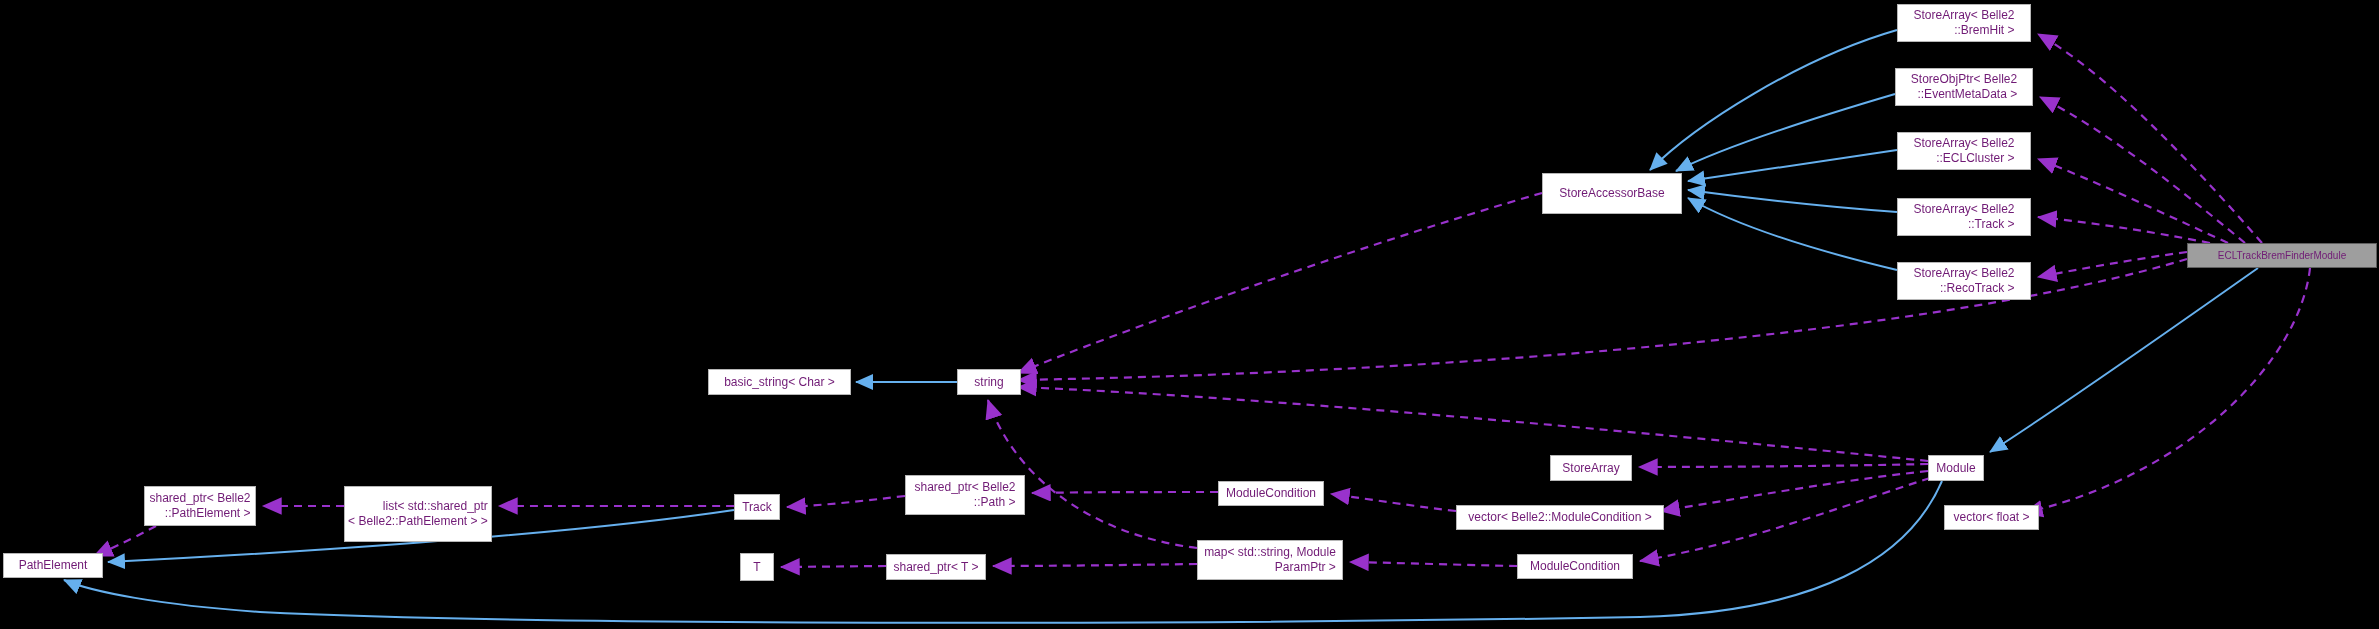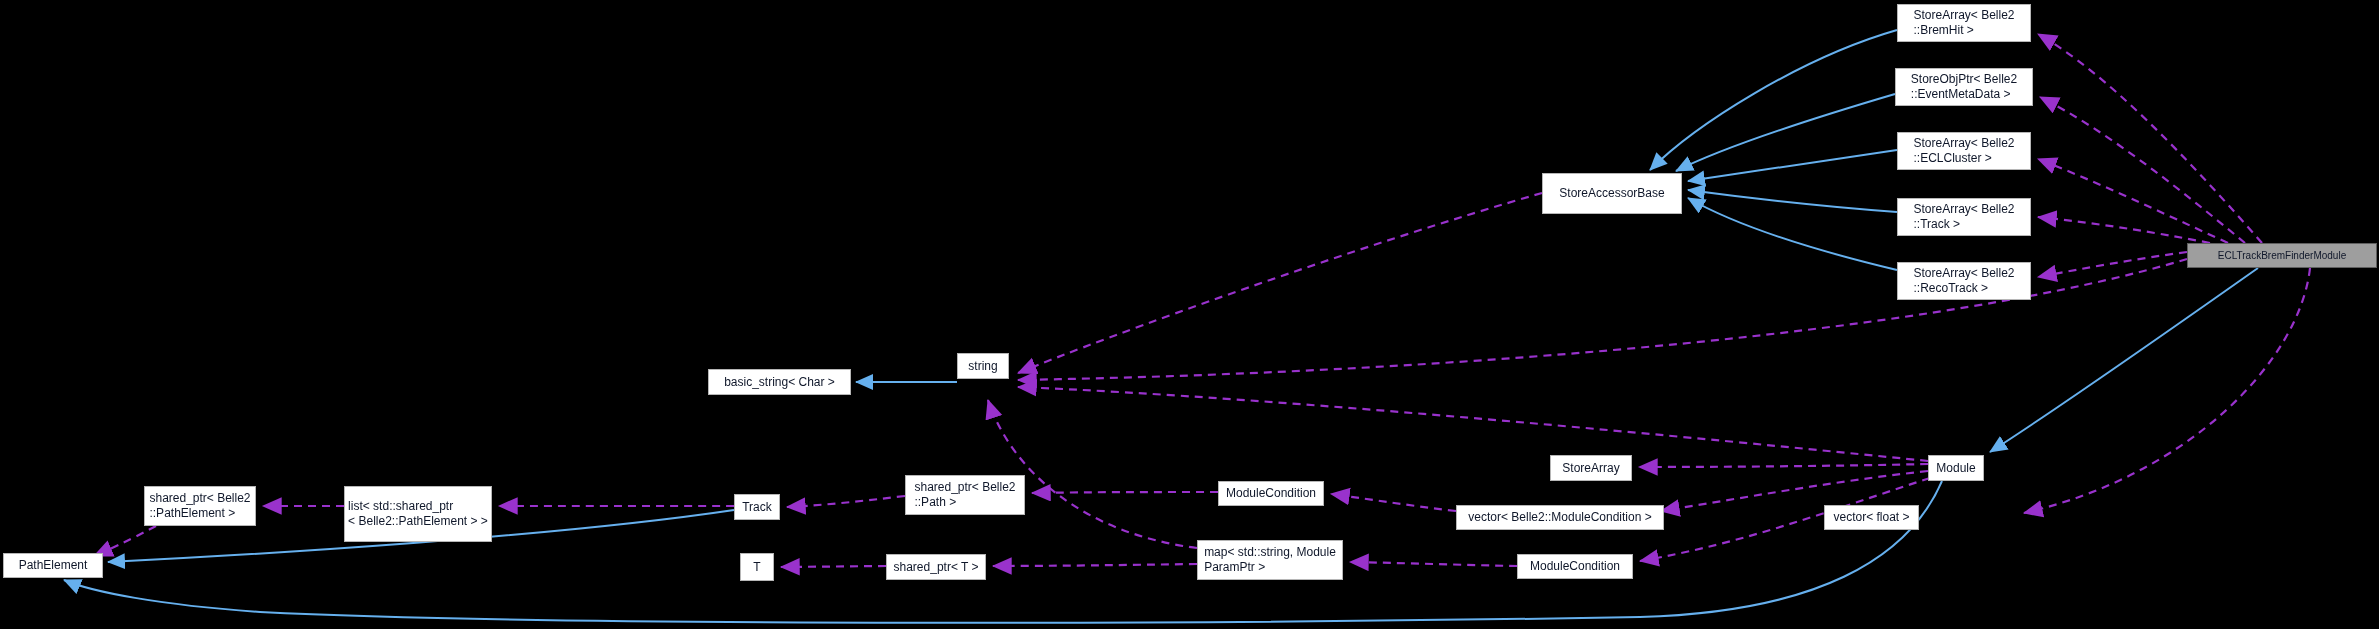--- a/index.html
+++ b/index.html
@@ -9,25 +9,25 @@
     font-family:"Liberation Sans", sans-serif;
     position:relative;overflow:hidden;
   }
   #graph{position:absolute;left:0;top:0;width:2379px;height:629px;}
   svg.edges{position:absolute;left:0;top:0;}
   .node{
     position:absolute;
     box-sizing:border-box;
     background:#ffffff;
     border:1.5px solid #b6b6b6;
-    color:#0f172a;
+    color:#701a75;
     font-size:12px;
     line-height:15px;
     display:flex;align-items:center;justify-content:center;
-    text-align:left;
+    text-align:right;
     white-space:pre-line;
     z-index:2;
   }
   .node.main{
     background:#9e9e9e;
     border:1.5px solid #5f5f5f;
     font-size:10px;
   }
 </style>
 </head>
@@ -97,25 +97,25 @@
 
   <div class="node" style="left:1897px;top:262px;width:134px;height:38px">StoreArray&lt; Belle2
 ::RecoTrack &gt;</div>
 
   <div class="node main" style="left:2187px;top:243px;width:190px;height:25px">ECLTrackBremFinderModule</div>
 
   <div class="node" style="left:1542px;top:173px;width:140px;height:41px">StoreAccessorBase</div>
 
   <div class="node" style="left:708px;top:369px;width:143px;height:26px">basic_string&lt; Char &gt;</div>
 
-  <div class="node" style="left:957px;top:353px;width:52px;height:26px">string</div>
+  <div class="node" style="left:957px;top:369px;width:64px;height:26px">string</div>
 
   <div class="node" style="left:1928px;top:455px;width:56px;height:26px">Module</div>
 
-  <div class="node" style="left:1824px;top:505px;width:95px;height:25px">vector&lt; float &gt;</div>
+  <div class="node" style="left:1944px;top:505px;width:95px;height:25px">vector&lt; float &gt;</div>
 
   <div class="node" style="left:1550px;top:455px;width:82px;height:26px">StoreArray</div>
 
   <div class="node" style="left:1456px;top:505px;width:208px;height:25px">vector&lt; Belle2::ModuleCondition &gt;</div>
 
   <div class="node" style="left:1517px;top:554px;width:116px;height:25px">ModuleCondition</div>
 
   <div class="node" style="left:1218px;top:481px;width:106px;height:25px">ModuleCondition</div>
 
   <div class="node" style="left:1197px;top:540px;width:146px;height:40px">map&lt; std::string, Module

